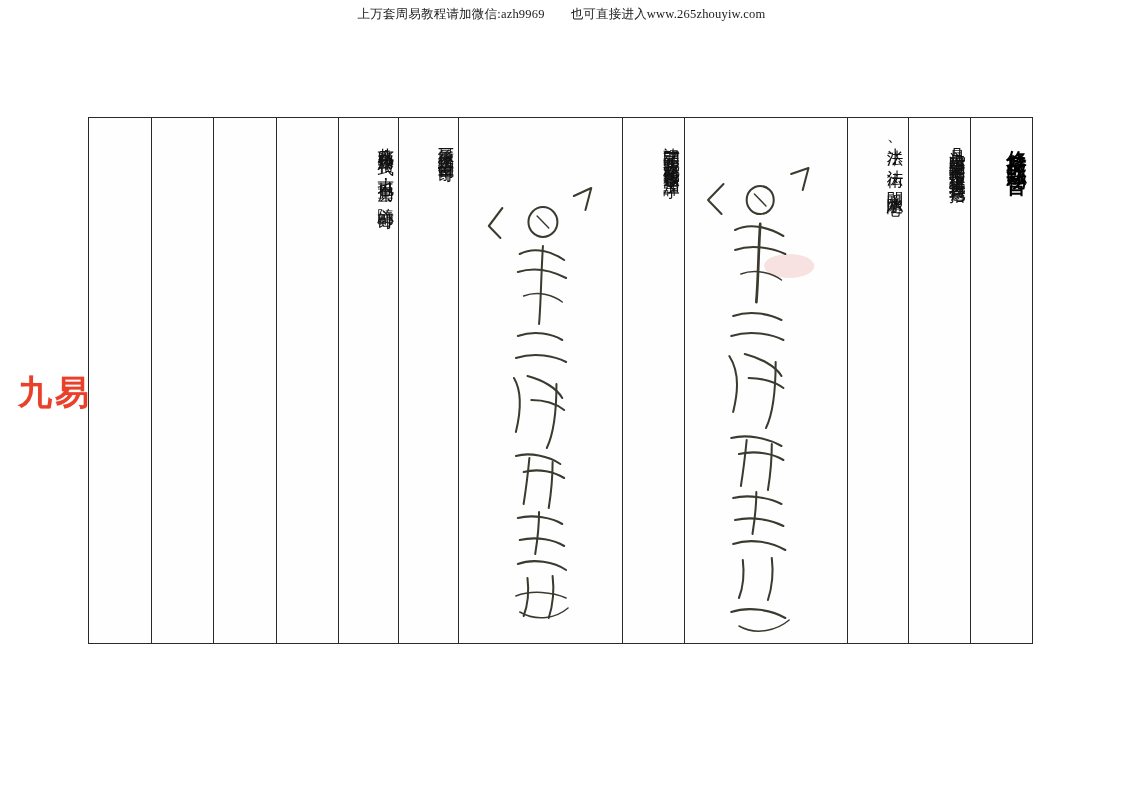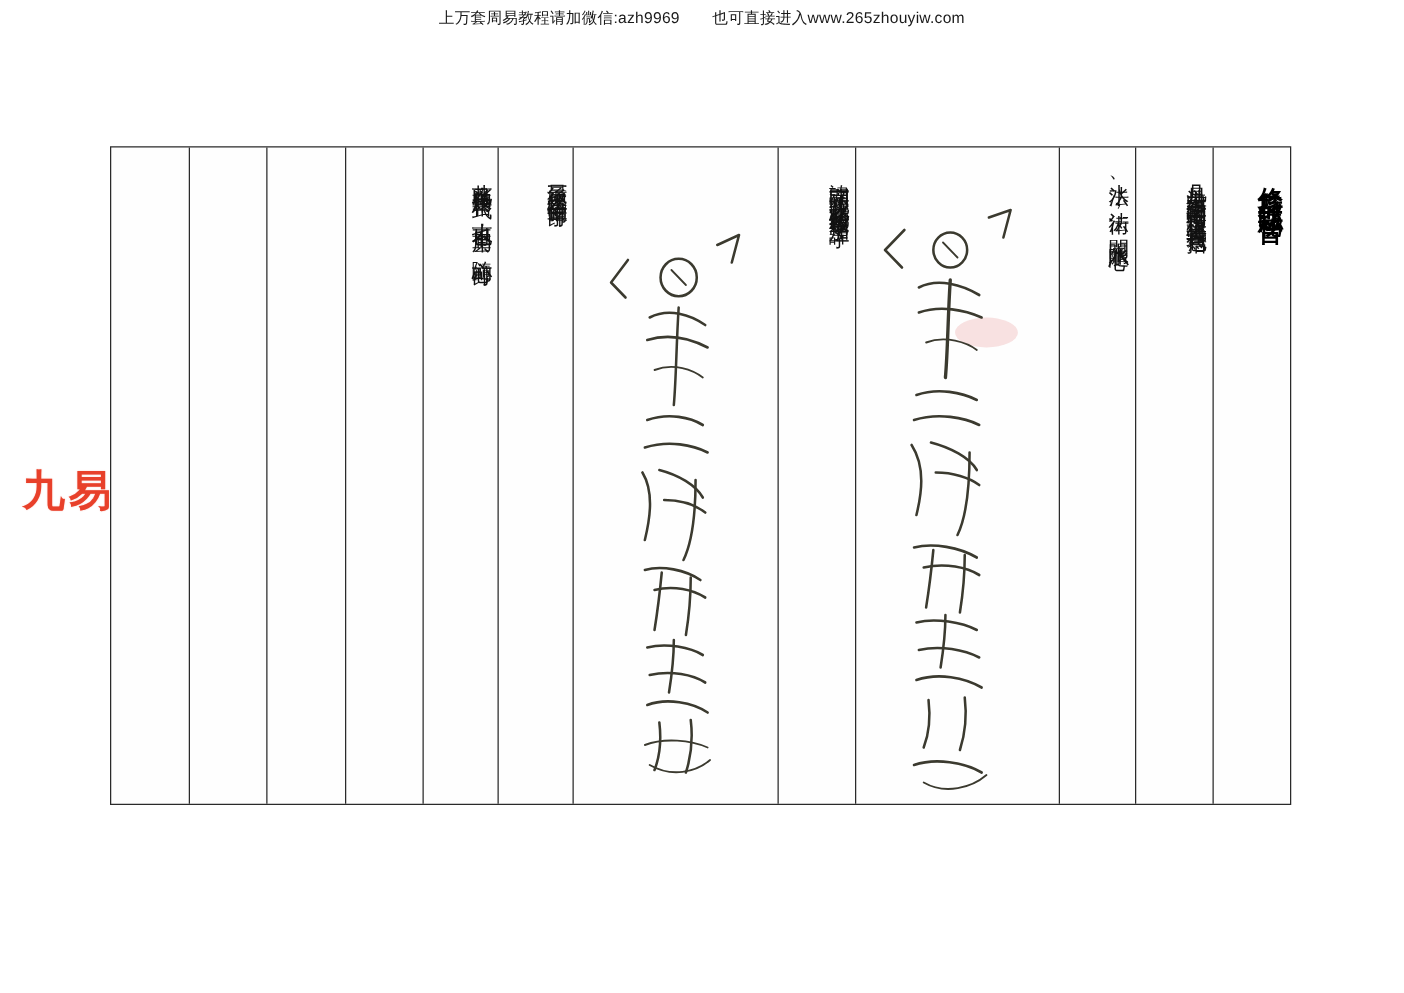--- a/index.html
+++ b/index.html
@@ -15,21 +15,21 @@
     overflow: hidden;
   }
 
   
   .top-banner {
     position: absolute;
     top: 6px;
     left: 0;
     width: 1123px;
     text-align: center;
-    font-family: Liberation Sans, sans-serif;
+    font-family: Liberation Serif, serif;
     font-size: 12.5px;
     color: #1a1a1a;
     letter-spacing: 0.2px;
     white-space: nowrap;
   }
   .top-banner .seg { display: inline; }
   .top-banner .gap { display: inline-block; width: 26px; }
 
   
   .watermark {

